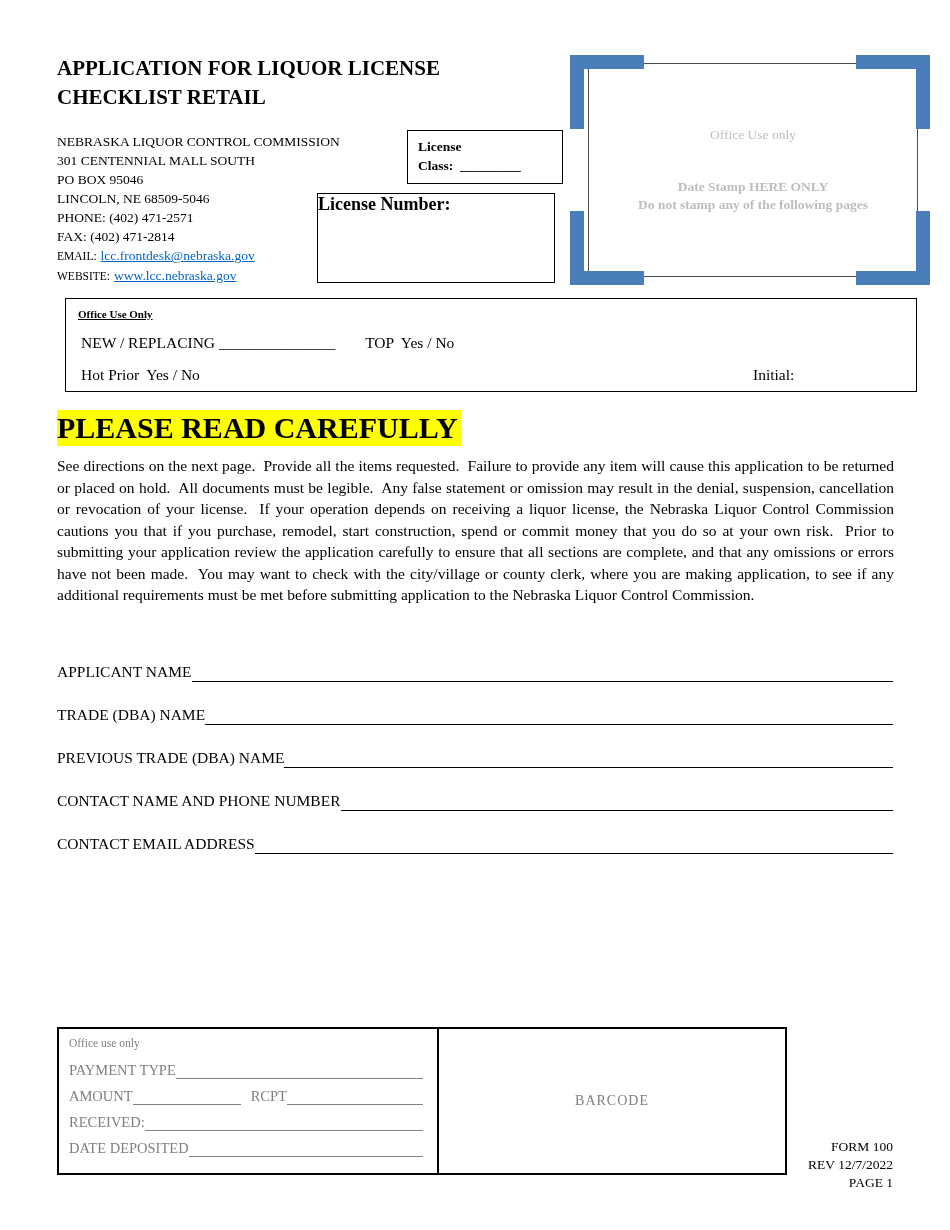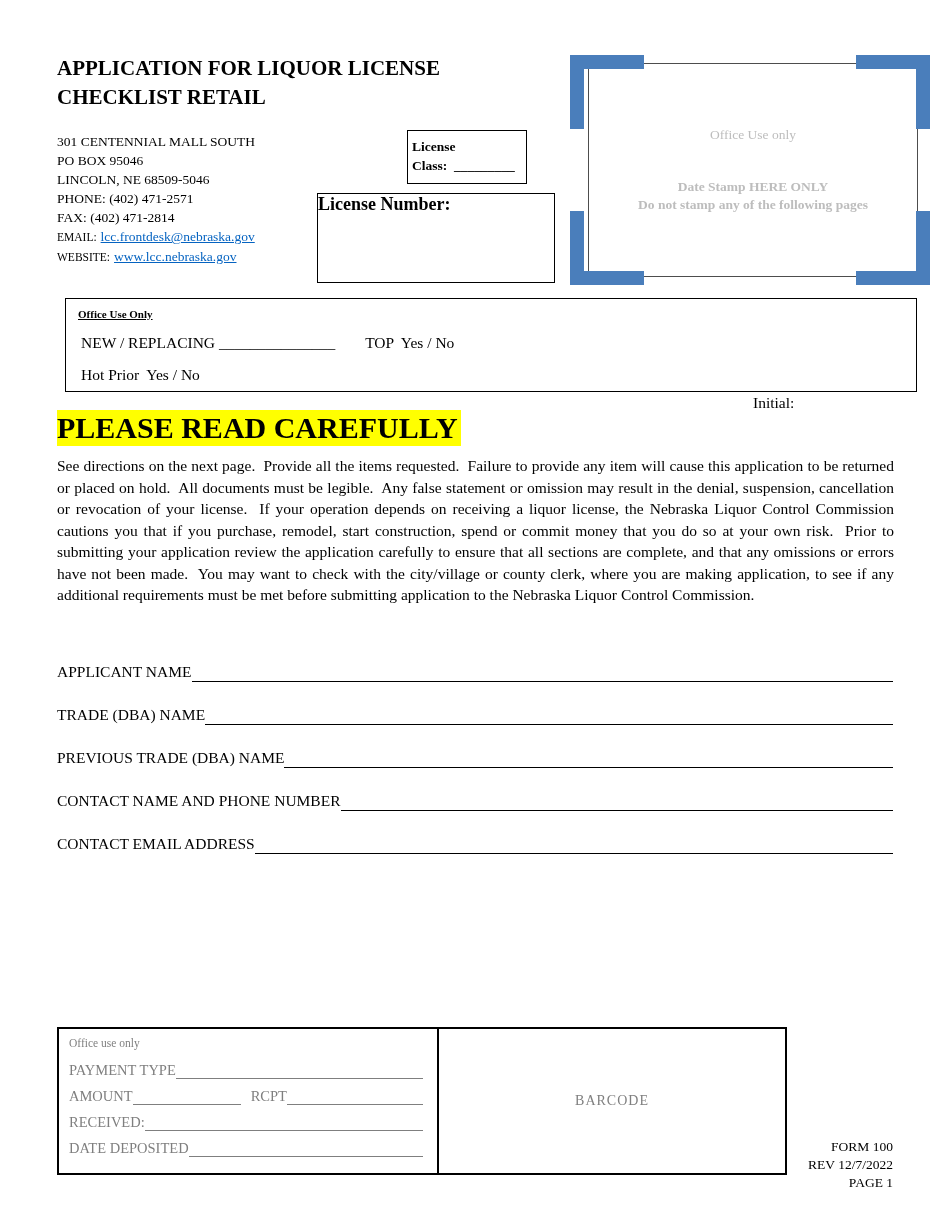--- a/index.html
+++ b/index.html
@@ -21,22 +21,22 @@
     font-size: 21px; font-weight: bold; line-height: 29px;
   }
 
   
   .agency { position: absolute; left: 57px; top: 132px; font-size: 13.5px; line-height: 19px; }
   .lbl-sc { font-size: 11.5px; margin-right: 4px; }
   .link { color: var(--link_blue, #0563C1); text-decoration: underline; cursor: pointer; }
 
   
   .lc-box {
-    position: absolute; left: 407px; top: 130px; width: 120px; height: 54px;
-    border: 1.5px solid #000; padding: 6px 0 0 4px;
+    position: absolute; left: 407px; top: 130px; width: 156px; height: 54px;
+    border: 1.5px solid #000; padding: 6px 0 0 10px;
     font-size: 13.5px; font-weight: bold; line-height: 19px;
   }
   .ln-box {
     position: absolute; left: 317px; top: 193px; width: 238px; height: 90px;
     border: 1.5px solid #000; text-align: left;
     font-size: 18px; font-weight: bold;
   }
 
   
   .stamp { position: absolute; left: 570px; top: 55px; width: 360px; height: 230px; }
@@ -51,21 +51,21 @@
   .st2 { top: 124px; font-weight: bold; }
   .st3 { top: 142px; font-weight: bold; }
 
   
   .ou-box { position: absolute; left: 65px; top: 298px; width: 852px; height: 94px; border: 1px solid #000; }
   .ou-head { position: absolute; left: 12px; top: 9px; font-size: 11px; font-weight: bold; text-decoration: underline; }
   .ou-row1 { position: absolute; left: 15px; top: 35px; font-size: 15.5px; }
   .ou-row2 { position: absolute; left: 15px; right: 15px; top: 67px; font-size: 15.5px; }
   .us { letter-spacing: 0; text-align: center; }
   .gap { display: inline-block; width: 30px; }
-  .initial { position: absolute; left: 672px; top: 0; margin-top: 28px; }
+  .initial { position: absolute; left: 672px; top: 0; }
 
   
   .notice-head { position: absolute; left: 57px; top: 411px; }
   .hl { background: var(--highlight_yellow, #FFFF00); font-weight: bold; font-size: 30px; padding: 1px 3px 2px 0; }
   .notice-body {
     position: absolute; left: 57px; top: 455px; width: 837px;
     font-size: 15.5px; line-height: 21.5px; text-align: justify; white-space: pre-wrap;
   }
 
   
@@ -90,20 +90,21 @@
 <body>
 
 <div class="page">
 
   <div class="doc-title">
     <div>APPLICATION FOR LIQUOR LICENSE</div>
     <div>CHECKLIST RETAIL</div>
   </div>
 
   <div class="agency">
+    <div>NEBRASKA LIQUOR CONTROL COMMISSION</div>
     <div>301 CENTENNIAL MALL SOUTH</div>
     <div>PO BOX 95046</div>
     <div>LINCOLN, NE 68509-5046</div>
     <div>PHONE: (402) 471-2571</div>
     <div>FAX: (402) 471-2814</div>
     <div>
       <span class="lbl-sc">EMAIL:</span><a class="link">lcc.frontdesk@nebraska.gov</a>
     </div>
     <div>
       <span class="lbl-sc">WEBSITE:</span><a class="link">www.lcc.nebraska.gov</a>

